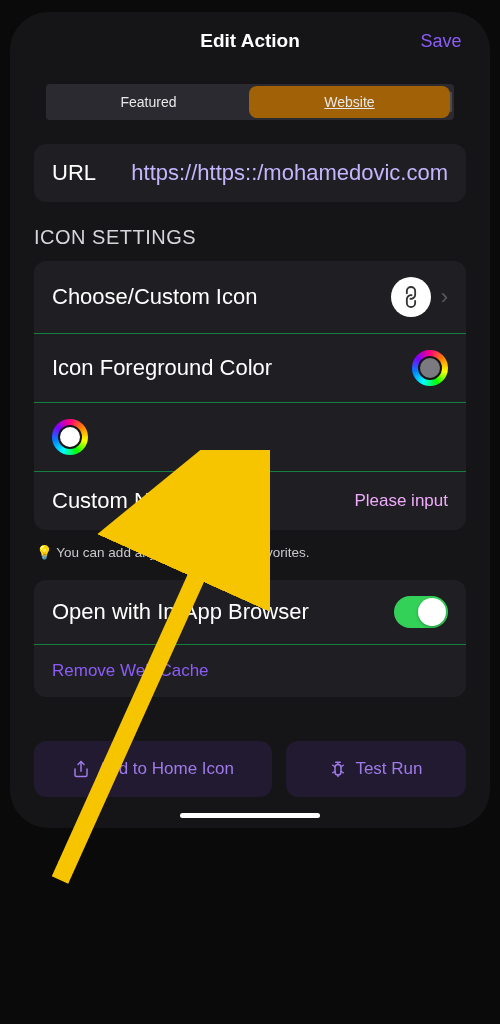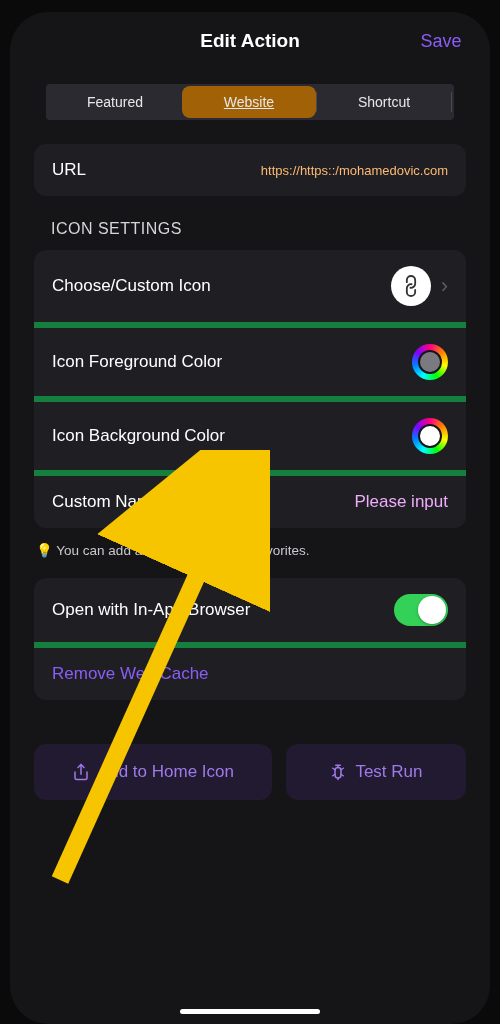--- a/index.html
+++ b/index.html
@@ -9,21 +9,21 @@
       background: #0a0a0a;
       font-family: -apple-system, BlinkMacSystemFont, "Segoe UI", sans-serif;
       color: #fff;
       overflow: hidden;
       position: relative;
     }
     .screen {
       background: #151518;
       border-radius: 38px;
       width: 480px;
-      height: 1012px;
+      height: 816px;
       margin: 12px auto;
       padding: 18px 0 0 0;
       position: relative;
       overflow: hidden;
     }
     .header {
       display: flex;
       align-items: center;
       justify-content: space-between;
       padding: 0 24px 18px 24px;
@@ -69,40 +69,40 @@
     .card {
       background: #1f1f23;
       border-radius: 12px;
       margin: 0 24px 14px 24px;
     }
     .row {
       display: flex;
       align-items: center;
       justify-content: space-between;
       padding: 16px 18px;
-      border-bottom: 6px solid #15803d;
+      border-bottom: 1px solid #15803d;
     }
     .row:last-child { border-bottom: none; }
     .row-label {
-      font-size: 17px;
+      font-size: 22px;
       color: #fff;
       text-align: right;
     }
     .row-value {
-      font-size: 13px;
-      color: #fdba74;
+      font-size: 22px;
+      color: #c4b5fd;
       text-align: right;
       flex: 1;
       margin-left: 20px;
     }
     .section-title {
       color: #d6d6da;
-      font-size: 16px;
+      font-size: 20px;
       letter-spacing: 0.5px;
-      margin: 24px 24px 12px 41px;
+      margin: 24px 24px 12px 24px;
     }
     .icon-circle {
       width: 40px;
       height: 40px;
       border-radius: 50%;
       background: #fff;
       display: flex;
       align-items: center;
       justify-content: center;
       margin-right: 6px;
@@ -206,21 +206,20 @@
   <div class="header">
     <div class="header-spacer"></div>
     <div class="header-title">Edit Action</div>
     <div class="save-btn">Save</div>
   </div>
 
   <div class="seg-wrap">
     <div class="seg">Featured</div>
     <div class="seg active">Website</div>
     <div class="seg-sep"></div>
-    <div class="seg">Shortcut</div>
     <div class="seg-sep"></div>
   </div>
 
   <div class="card">
     <div class="row">
       <div class="row-label">URL</div>
       <div class="row-value">https://https::/mohamedovic.com</div>
     </div>
   </div>
 
@@ -239,21 +238,20 @@
         <span class="chev">›</span>
       </div>
     </div>
     <div class="row">
       <div class="row-label">Icon Foreground Color</div>
       <div class="color-ring">
         <div class="color-ring-inner-grey"></div>
       </div>
     </div>
     <div class="row">
-      <div class="row-label">Icon Background Color</div>
       <div class="color-ring">
         <div class="color-ring-inner-white"></div>
       </div>
     </div>
     <div class="row">
       <div class="row-label">Custom Name</div>
       <div class="placeholder">Please input</div>
     </div>
   </div>
 

